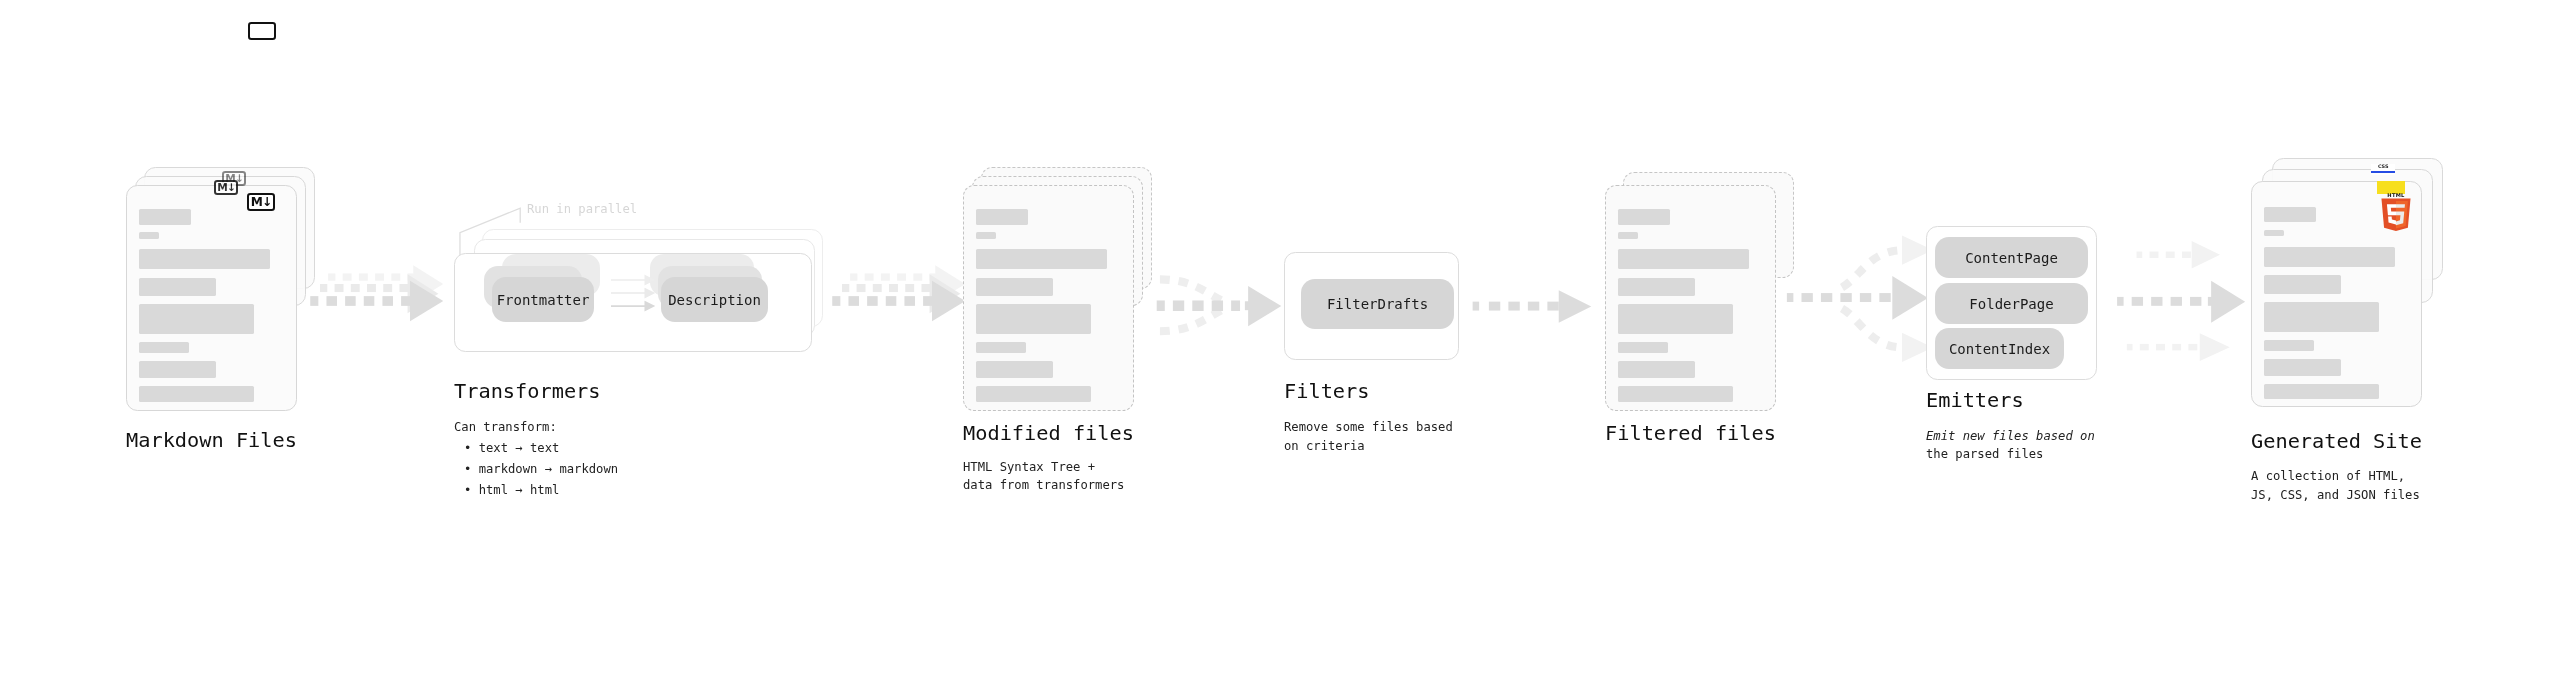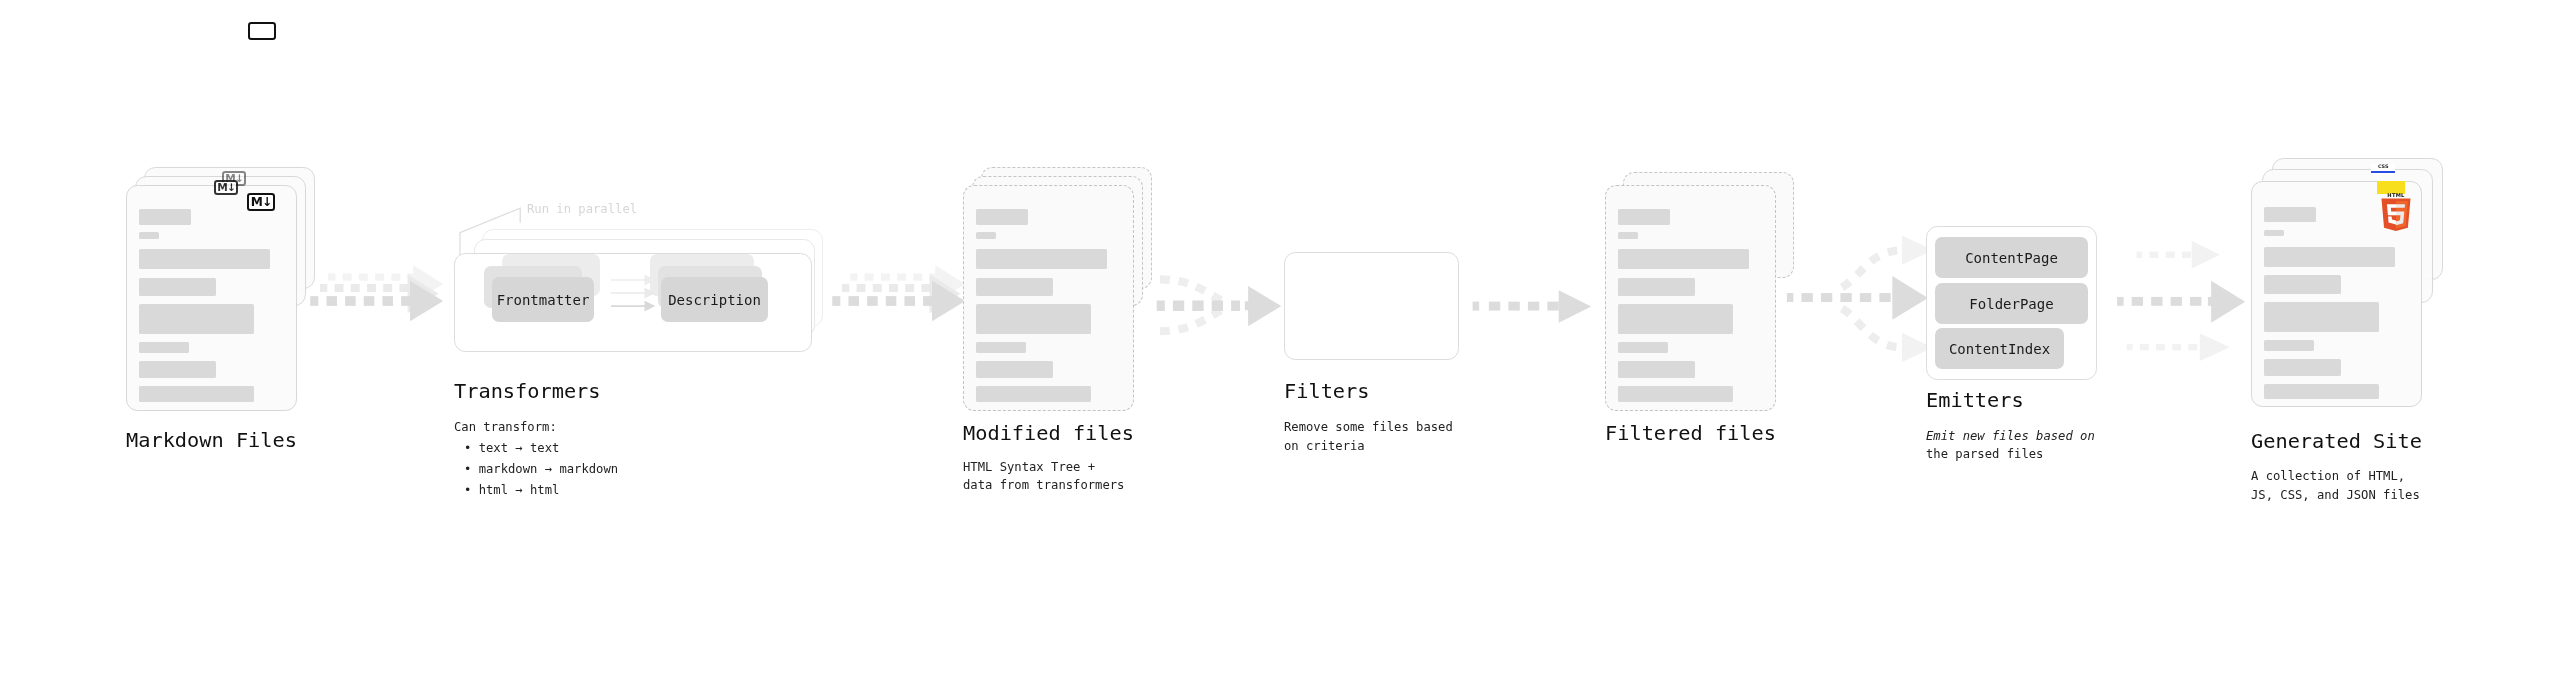--- a/index.html
+++ b/index.html
@@ -72,21 +72,21 @@
   
   .gbox{
     position:absolute;box-sizing:border-box;
     border:1.3px solid #dcdcdc;
     border-radius:11.4px;
     background:#ffffff;
   }
   .pill{
     position:absolute;box-sizing:border-box;
     background:#d6d6d6;
-    border-radius:7px;
+    border-radius:14px;
     display:flex;align-items:center;justify-content:center;
     font-size:14px;color:#1b1b1b;
     white-space:nowrap;
   }
   .pill.ghost2{background:#e2e2e2;}
   .pill.ghost3{background:#ececec;}
 
   
   .heading{
     position:absolute;
@@ -265,20 +265,21 @@
         <rect x="38" y="50" width="14" height="13"></rect>
       <rect x="62" y="50" width="14" height="13"></rect>
         <rect x="86" y="50" width="14" height="13"></rect>
       <rect x="110" y="50" width="11" height="13"></rect>
         <rect x="127" y="51" width="8" height="11"></rect>
       <polygon points="131,32 172,57 131,82"></polygon>
     </g>
   </svg>
 
   <div class="gbox" style="left:1284px;top:252px;width:175px;height:108px;"></div>
+  <div class="pill" style="left:1302px;top:279px;width:153px;height:50px;left:1301px;">FilterDrafts</div>
   <div class="heading" style="left:1284px;top:379px;">Filters</div>
   <div class="subtext" style="left:1284px;top:418px;">Remove some files based</div>
   <div class="subtext" style="left:1284px;top:437px;">on criteria</div>
 
   <svg class="abs" style="left:1471px;top:286px;" width="130" height="41" viewBox="0 0 160 50">
     <g fill="#dcdcdc">
       <rect x="2" y="19" width="8" height="11"></rect>
         <rect x="22" y="19" width="14" height="11"></rect>
       <rect x="46" y="19" width="14" height="11"></rect>
         <rect x="70" y="19" width="14" height="11"></rect>

